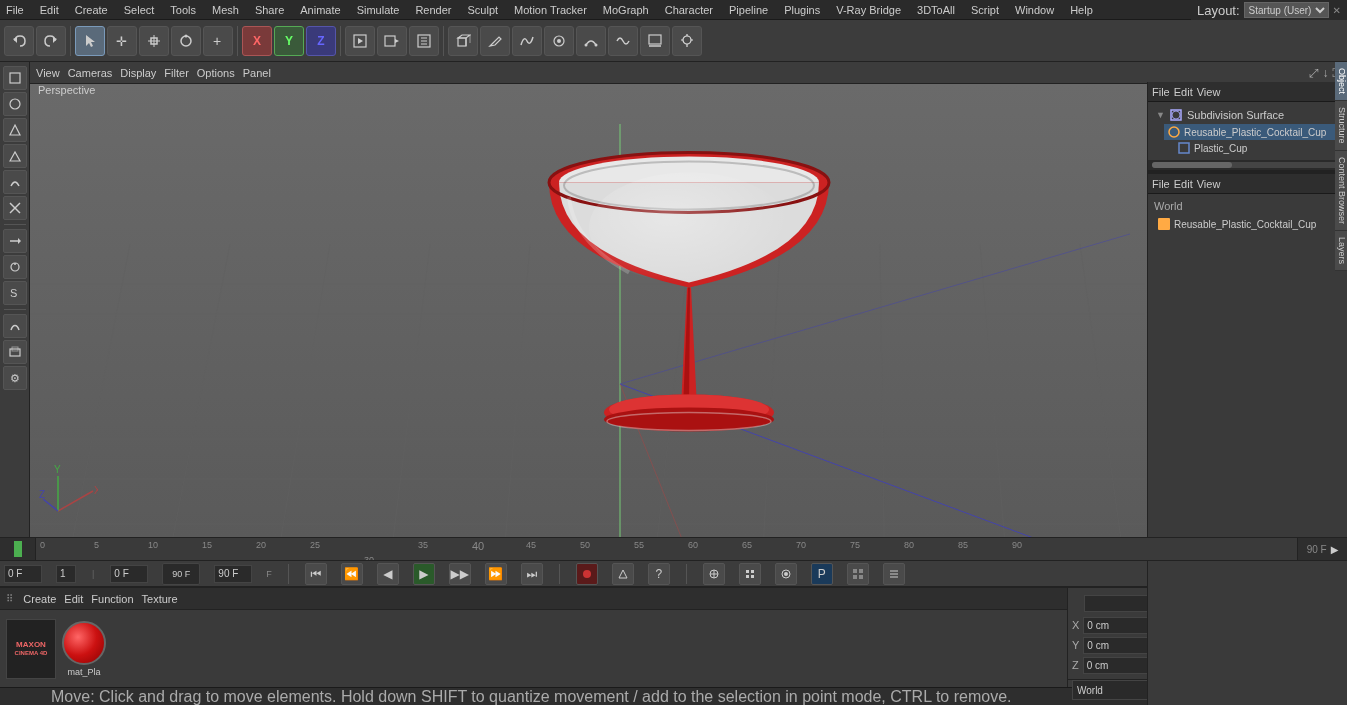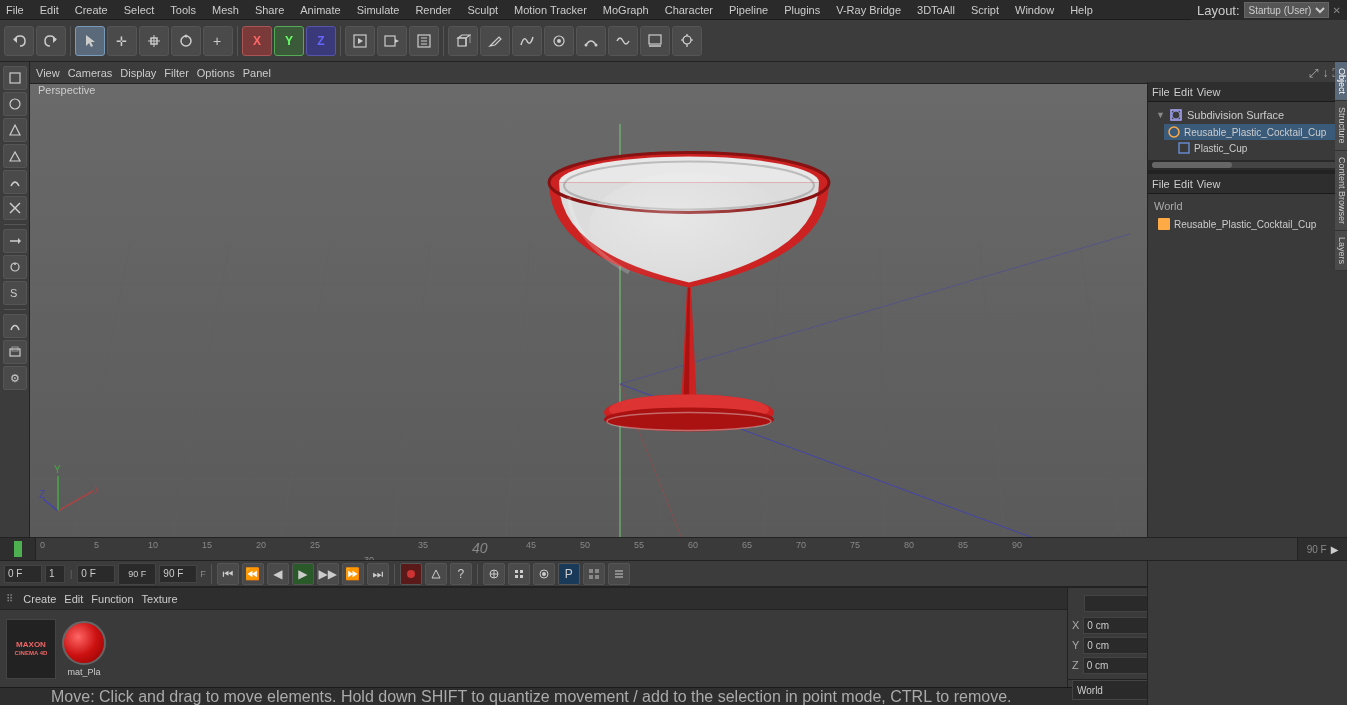--- a/index.html
+++ b/index.html
@@ -523,40 +523,40 @@
     <div id="timeline-ruler" style="flex:1; height:100%; position:relative; background:#3a3a3a; overflow:hidden;">
 
       <span style="position:absolute;top:2px;left:4px;font-size:9px;color:#888;">0</span>
       <span style="position:absolute;top:2px;left:58px;font-size:9px;color:#888;">5</span>
       <span style="position:absolute;top:2px;left:112px;font-size:9px;color:#888;">10</span>
       <span style="position:absolute;top:2px;left:166px;font-size:9px;color:#888;">15</span>
       <span style="position:absolute;top:2px;left:220px;font-size:9px;color:#888;">20</span>
       <span style="position:absolute;top:2px;left:274px;font-size:9px;color:#888;">25</span>
       <span style="position:absolute;top:2px;left:328px;font-size:9px;color:#888;margin-top:15px;">30</span>
       <span style="position:absolute;top:2px;left:382px;font-size:9px;color:#888;">35</span>
-      <span style="position:absolute;top:2px;left:436px;font-size:14px;color:#888;font-style:italic;">40</span>
+      <span style="position:absolute;top:2px;left:436px;font-size:11px;color:#888;">40</span>
       <span style="position:absolute;top:2px;left:490px;font-size:9px;color:#888;">45</span>
       <span style="position:absolute;top:2px;left:544px;font-size:9px;color:#888;">50</span>
       <span style="position:absolute;top:2px;left:598px;font-size:9px;color:#888;">55</span>
       <span style="position:absolute;top:2px;left:652px;font-size:9px;color:#888;">60</span>
       <span style="position:absolute;top:2px;left:706px;font-size:9px;color:#888;">65</span>
       <span style="position:absolute;top:2px;left:760px;font-size:9px;color:#888;">70</span>
       <span style="position:absolute;top:2px;left:814px;font-size:9px;color:#888;">75</span>
       <span style="position:absolute;top:2px;left:868px;font-size:9px;color:#888;">80</span>
       <span style="position:absolute;top:2px;left:922px;font-size:9px;color:#888;">85</span>
       <span style="position:absolute;top:2px;left:976px;font-size:9px;color:#888;">90</span>
     </div>
 
     <div style="width:50px; background:#2e2e2e; height:100%; display:flex; align-items:center; justify-content:center; color:#888; font-size:10px; border-left:1px solid #222;">
       <span>90 F</span>
       <span style="margin-left:4px; cursor:pointer; color:#ccc;">▶</span>
     </div>
   </div>
 
-  <div id="transport" style="display:flex; align-items:center; height:26px; background:#3c3c3c; border-bottom:1px solid #222; padding:0 4px; gap:3px; width:100%;">
+  <div id="transport" style="display:flex; align-items:center; height:26px; background:#3c3c3c; border-bottom:1px solid #222; padding:0 4px; gap:14px; width:100%;">
     <input class="transport-field" value="0 F" style="width: 38px;">
     <input class="transport-field" value="1" style="width: 20px;">
     <span style="color:#666; font-size:9px; margin:0 2px;">|</span>
     <input class="transport-field" value="0 F" style="width: 38px;">
     <span class="transport-btn" style="width:38px; font-size:9px; background:#2a2a2a; border:1px solid #444;">90 F</span>
     <input class="transport-field" value="90 F" style="width: 38px;">
     <span style="color:#888; font-size:9px;">F</span>
     <div class="transport-sep"></div>
 
     <div class="transport-btn">⏮</div>

